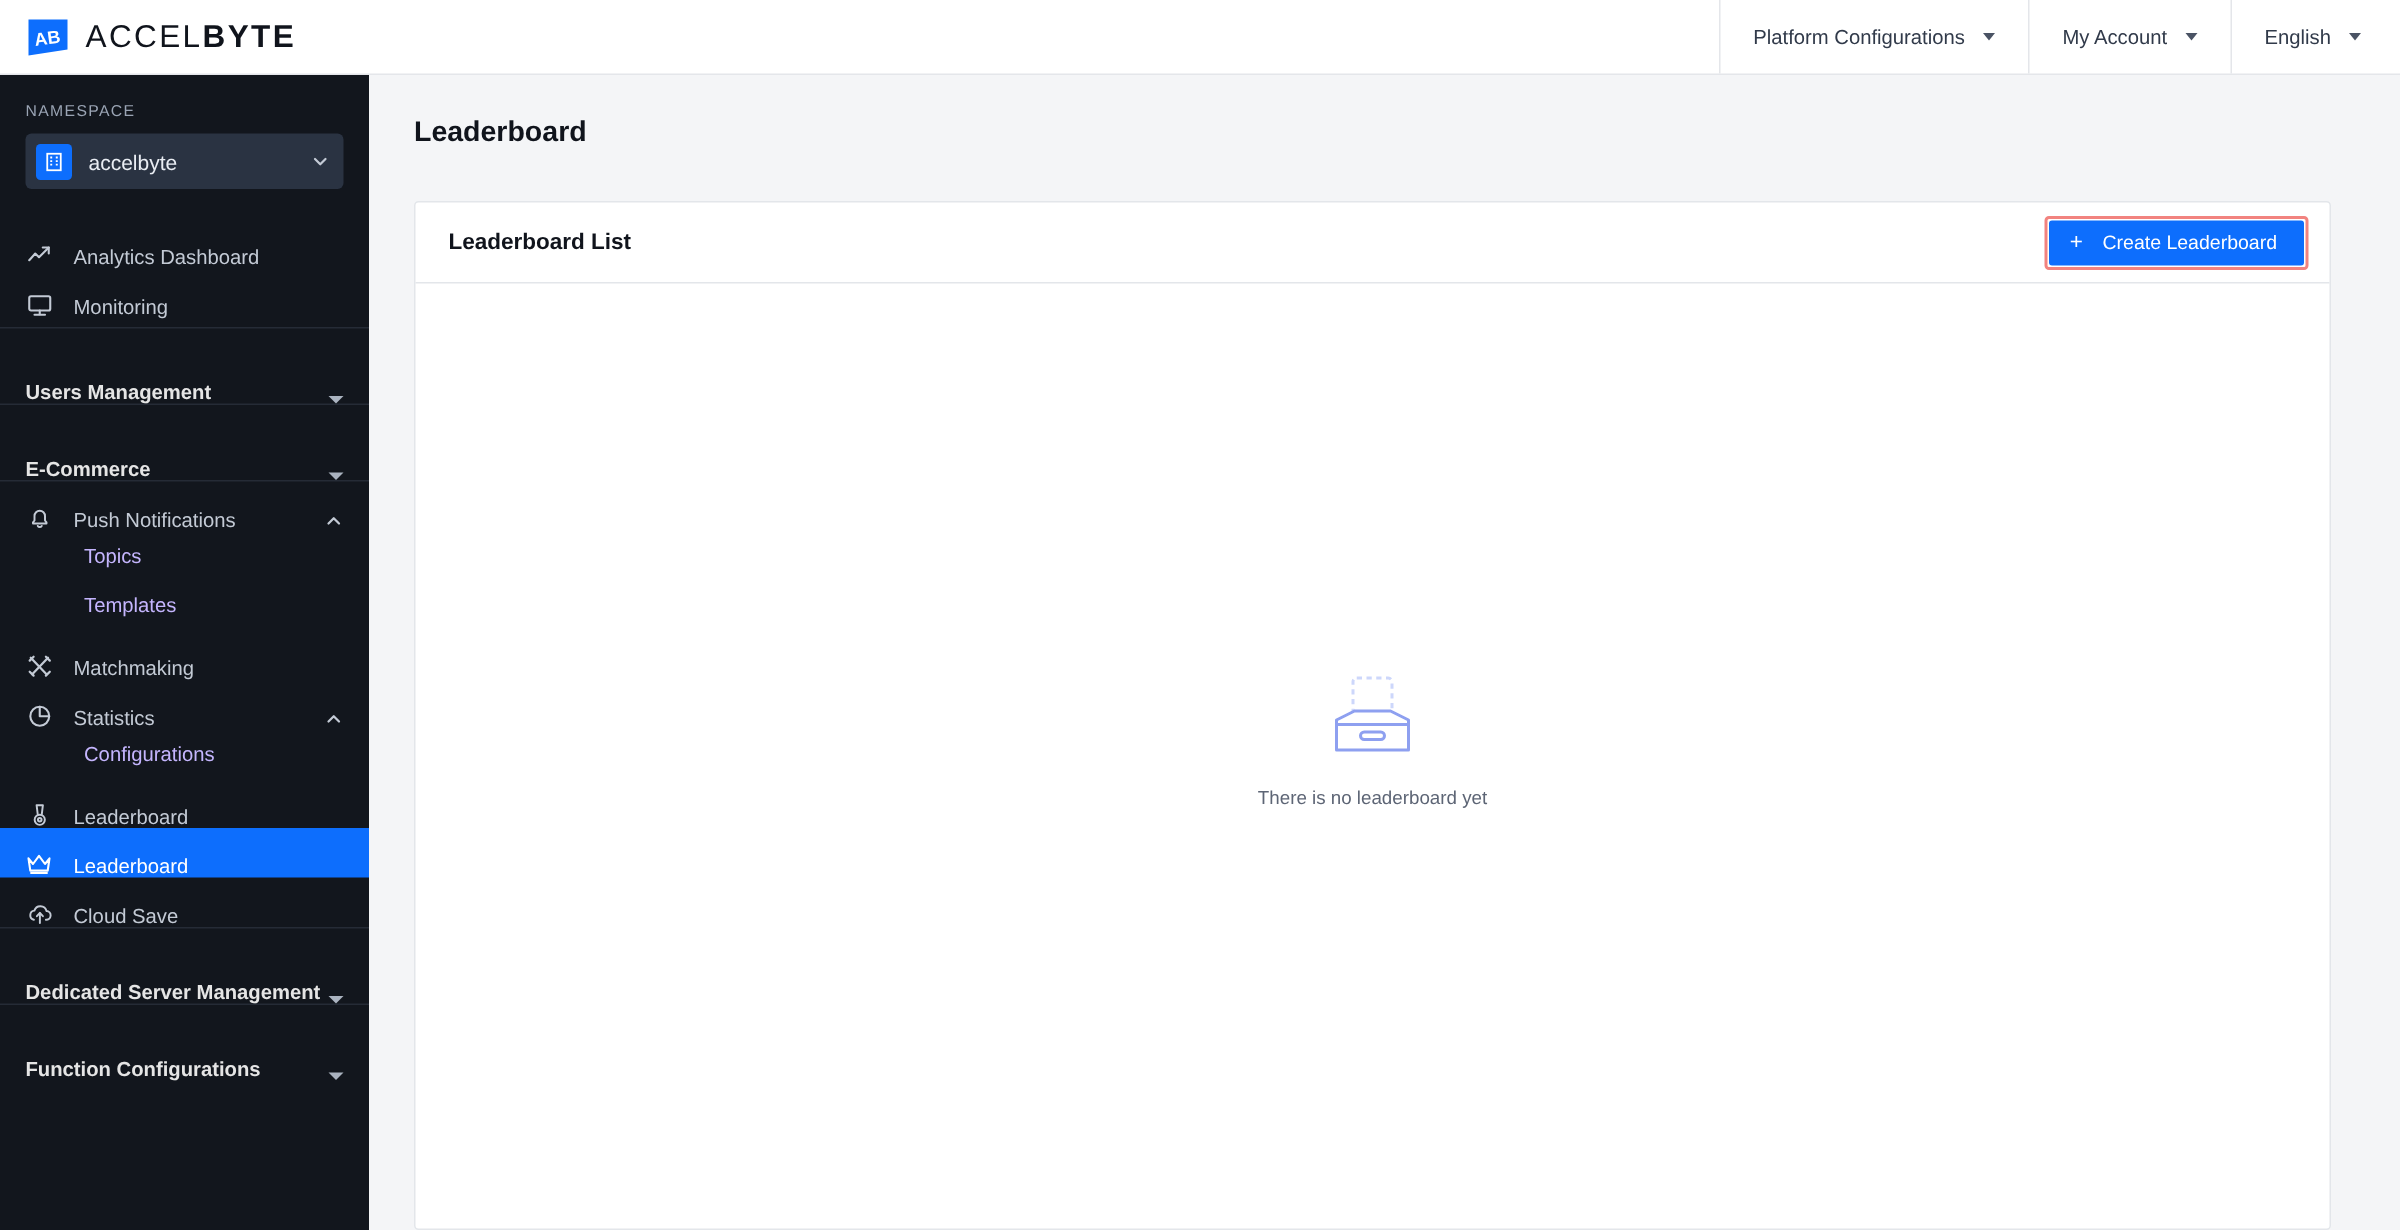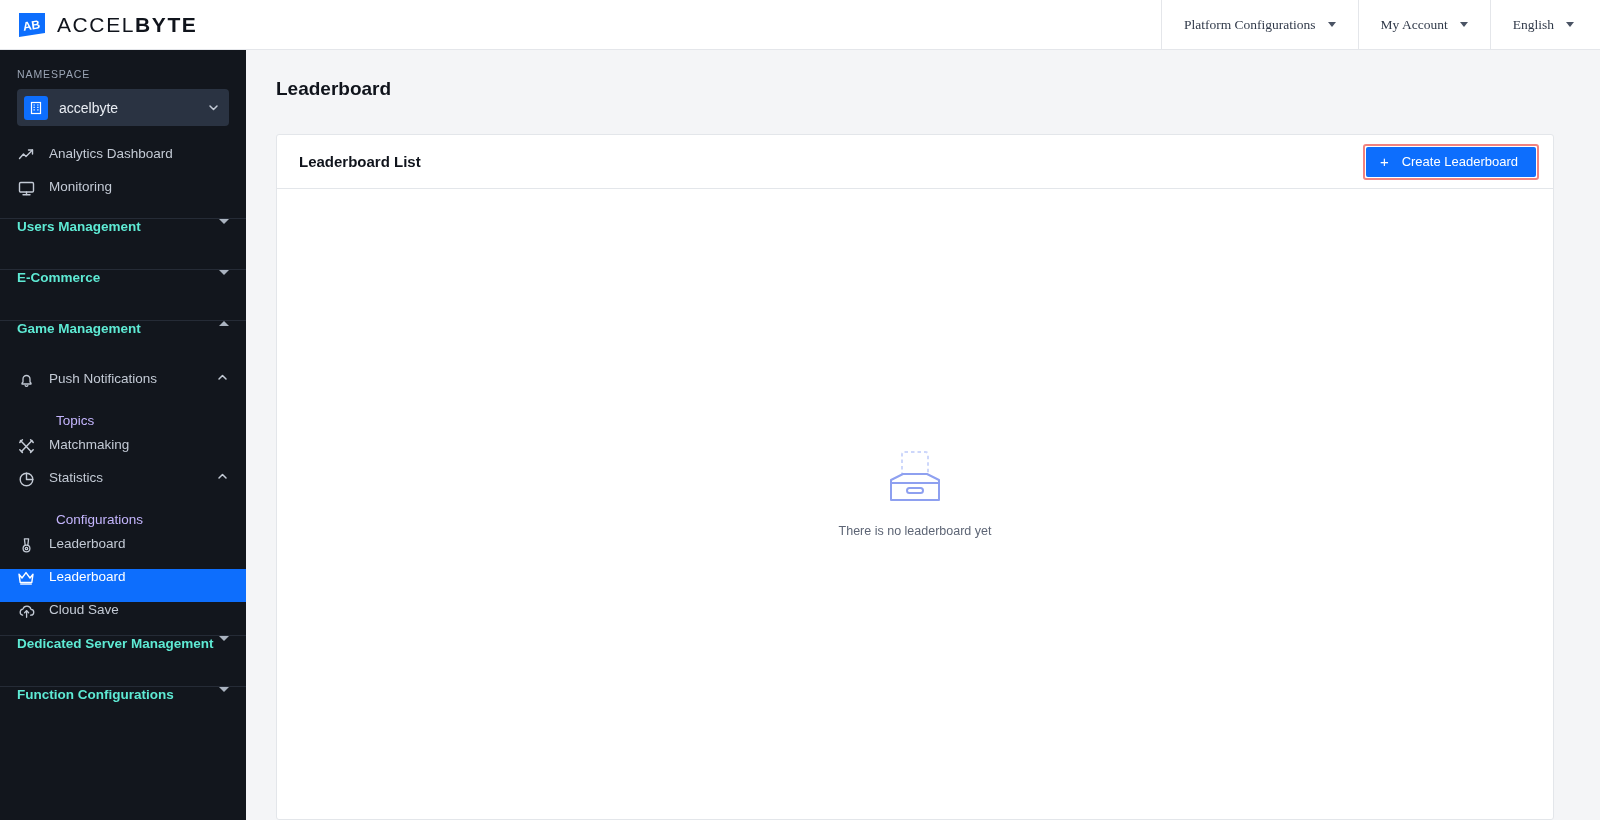--- a/index.html
+++ b/index.html
@@ -63,21 +63,20 @@
     display: flex;
     align-items: center;
     gap: 12px;
     padding: 0 22px;
     border-left: 1px solid #e4e6ea;
     font-size: 13.5px;
     color: #313a4a;
     white-space: nowrap;
     cursor: pointer;
     user-select: none;
-    font-family: Liberation Serif, serif;
   }
   .topnav-item:last-child { padding-right: 26px; }
 
   .caret-down {
     width: 0; height: 0;
     border-left: 4.5px solid transparent;
     border-right: 4.5px solid transparent;
     border-top: 5px solid #4a5364;
     display: inline-block;
   }
@@ -140,21 +139,21 @@
   .nav-sep {
     height: 1px;
     background: #252b36;
     margin: 0;
   }
 
   .nav-group { padding: 6px 0; }
 
   .nav-row {
     display: flex;
-    align-items: flex-start;
+    align-items: flex-end;
     height: 33px;
     padding: 0 17px;
     gap: 14px;
     color: #c3cad5;
     font-size: 13.5px;
     cursor: pointer;
     user-select: none;
   }
   .nav-row .ico {
     width: 18px; height: 18px;
@@ -164,24 +163,24 @@
     justify-content: center;
   }
   .nav-row .lbl { flex: 1 1 auto; white-space: nowrap; }
   .nav-row.active {
     background: #0d6efd;
     color: #ffffff;
   }
 
   .nav-section {
     display: flex;
-    align-items: flex-start;
+    align-items: flex-end;
     height: 50px;
     padding: 0 17px;
-    color: #5eead4;
+    color: #e5e5e5;
     font-size: 13.5px;
     font-weight: 700;
     cursor: pointer;
     user-select: none;
   }
   .nav-section .lbl { flex: 1 1 auto; }
 
   .nav-sub {
     display: flex;
     align-items: center;
@@ -388,44 +387,43 @@
 
       <div class="nav-sep"></div>
 
       <div class="nav-section">
         <span class="lbl">E-Commerce</span>
         <span class="chev-dn"></span>
       </div>
 
       <div class="nav-sep"></div>
 
-      <div class="nav-section">
-        <span class="lbl">Game Management</span>
-        <span class="chev-up"></span>
-      </div>
 
       <div>
 
         <div class="nav-row">
           <span class="ico">
             <svg width="17" height="17" viewBox="0 0 17 17" fill="none" stroke="#c3cad5" stroke-width="1.3" stroke-linecap="round" stroke-linejoin="round">
               <path d="M4 12 L13 12 L13 11.2 L12 10 L12 7 A3.5 3.5 0 0 0 5 7 L5 10 L4 11.2 Z"></path>
               <path d="M7.2 13.6 A1.5 1.5 0 0 0 9.8 13.6"></path>
             </svg>
           </span>
           <span class="lbl">Push Notifications</span>
           <span class="ns-chev">
             <svg width="13" height="13" viewBox="0 0 13 13" fill="none" stroke="#c3cad5" stroke-width="1.5" stroke-linecap="round" stroke-linejoin="round">
               <polyline points="3,8 6.5,4.5 10,8"></polyline>
             </svg>
           </span>
         </div>
 
         <div class="nav-sub">
           <span>Topics</span>
+        </div>
+        <div class="nav-sub">
+          <span>Templates</span>
         </div>
 
         <div class="nav-row">
           <span class="ico">
             <svg width="17" height="17" viewBox="0 0 17 17" fill="none" stroke="#c3cad5" stroke-width="1.5" stroke-linecap="round">
               <line x1="2.5" y1="2.5" x2="13" y2="13.5"></line>
               <line x1="14" y1="2.5" x2="3.5" y2="13.5"></line>
               <line x1="1.8" y1="4.4" x2="4.4" y2="1.8"></line>
               <line x1="12.6" y1="1.8" x2="15.2" y2="4.4"></line>
               <line x1="1.8" y1="11.8" x2="4.4" y2="14.4"></line>

